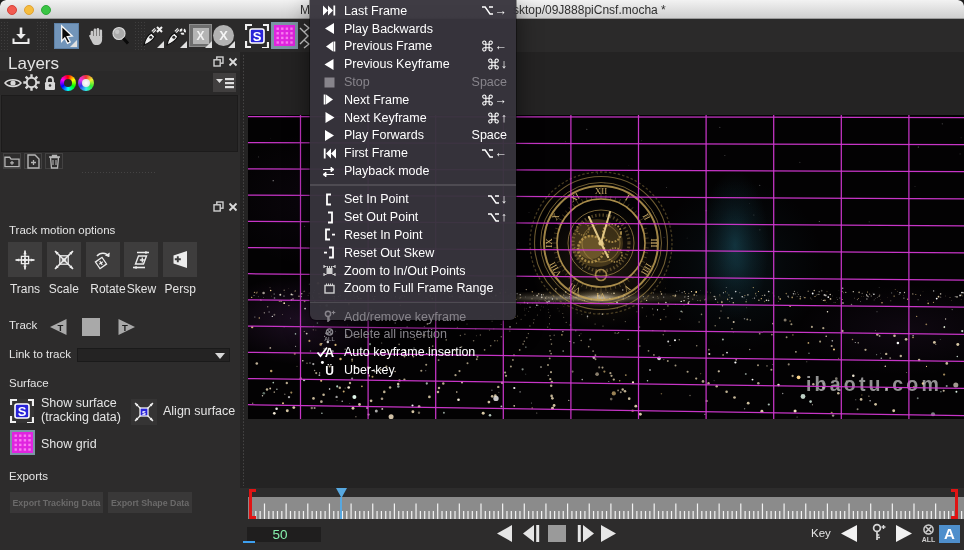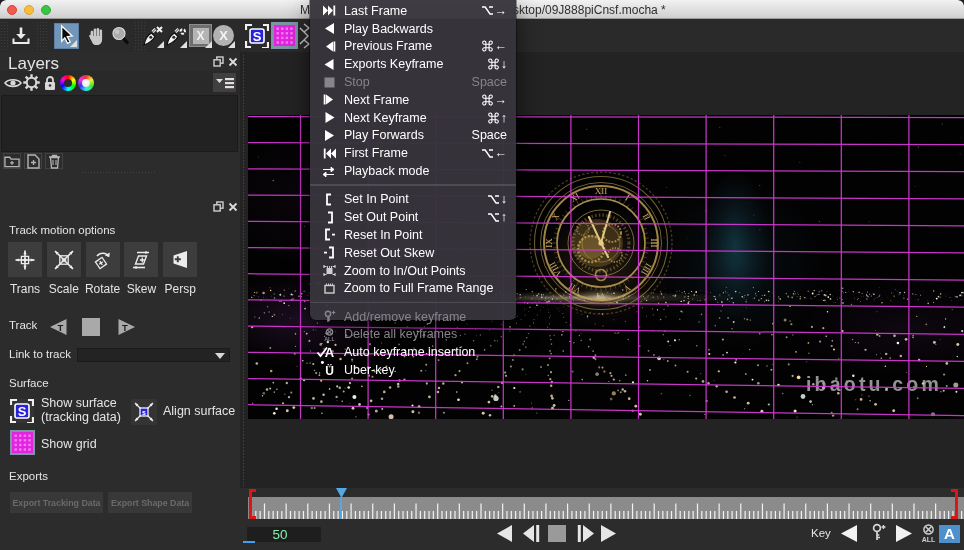--- a/index.html
+++ b/index.html
@@ -278,21 +278,21 @@
 <div class="abs" style="left:85.6px;top:190px;width:34px;height:35px;background:#3e3d3d;display:flex;align-items:center;justify-content:center">
         <svg width="24" height="24" viewBox="0 0 24 24">
           <path d="M6 8a7.5 7.5 0 0 1 12 .5" fill="none" stroke="#ececec" stroke-width="1.6"></path>
           <path d="M18.8 4.5l-.6 4.6-4.4-1.6z" fill="#ececec"></path>
           <g transform="rotate(-35 10 15)">
             <rect x="6" y="11" width="8" height="8" fill="none" stroke="#ececec" stroke-width="1.3"></rect>
             <path d="M7.8 15h4.4M10 12.8v4.4" stroke="#ececec" stroke-width="1.3"></path>
           </g>
         </svg>
       </div>
-<div class="abs paneltxt" style="left:79.6px;top:230px;width:46px;text-align:center;font-size:12px">Rotate</div>
+<div class="abs paneltxt" style="left:79.6px;top:230px;width:46px;text-align:right;font-size:12px">Rotate</div>
 <div class="abs" style="left:124.4px;top:190px;width:34px;height:35px;background:#3e3d3d;display:flex;align-items:center;justify-content:center">
         <svg width="24" height="24" viewBox="0 0 24 24">
           <line x1="8" y1="4.5" x2="20" y2="4.5" stroke="#ececec" stroke-width="1.6"></line>
           <path d="M20 4.5L16.3 6.1L16.3 2.9z" fill="#ececec"></path>
           <line x1="16" y1="19.5" x2="4" y2="19.5" stroke="#ececec" stroke-width="1.6"></line>
           <path d="M4 19.5L7.7 17.9L7.7 21.1z" fill="#ececec"></path>
           <path d="M9.5 8h8l-3 8h-8z" fill="none" stroke="#ececec" stroke-width="1.4"></path>
           <path d="M10.8 12h5M13.3 9.5v5" stroke="#ececec" stroke-width="1.3"></path>
         </svg>
       </div>
@@ -1659,21 +1659,21 @@
               <path d="M4.9 4.2h3.2m-3.2 3.6h3.2M4.9 4.2v3.6m3.2-3.6v3.6M4.9 4.2H3.5a1.6 1.6 0 1 1 1.4-1.4zM8.1 4.2h1.4a1.6 1.6 0 1 0-1.4-1.4zM8.1 7.8h1.4a1.6 1.6 0 1 1-1.4 1.4zM4.9 7.8H3.5a1.6 1.6 0 1 0 1.4 1.4z" fill="none" stroke="#fff" stroke-width="1.1"></path>
             </svg>
           </span>←</span>
       </div>
 <div class="mi">
         <span class="ic">
           <svg width="13" height="13" viewBox="0 0 13 13">
             <path d="M10.5 1v11L1.5 6.5z" fill="#fff"></path>
           </svg>
         </span>
-        <span class="lb">Exports Keyframe</span>
+        <span class="lb">Previous Keyframe</span>
         <span class="sc"><span style="display:inline-block;vertical-align:-1.5px">
             <svg width="13" height="12" viewBox="0 0 13 12">
               <path d="M4.9 4.2h3.2m-3.2 3.6h3.2M4.9 4.2v3.6m3.2-3.6v3.6M4.9 4.2H3.5a1.6 1.6 0 1 1 1.4-1.4zM8.1 4.2h1.4a1.6 1.6 0 1 0-1.4-1.4zM8.1 7.8h1.4a1.6 1.6 0 1 1-1.4 1.4zM4.9 7.8H3.5a1.6 1.6 0 1 0 1.4 1.4z" fill="none" stroke="#fff" stroke-width="1.1"></path>
             </svg>
           </span>↓</span>
       </div>
 <div class="mi dis">
         <span class="ic">
           <svg width="13" height="13" viewBox="0 0 13 13">
             <rect x="1.5" y="1.5" width="10" height="10" fill="#87848b"></rect>
@@ -1816,21 +1816,21 @@
         <span class="lb">Add/remove keyframe</span>
       </div>
 <div class="mi dis">
         <span class="ic">
           <svg width="13" height="13" viewBox="0 0 13 13">
             <circle cx="6.5" cy="4" r="3.1" fill="none" stroke="#87848b" stroke-width="1.3"></circle>
             <path d="M4.4 1.9l4.2 4.2m0-4.2L4.4 6.1" stroke="#87848b" stroke-width="1.2"></path>
             <text x="6.5" y="12.5" text-anchor="middle" font-size="5.5" font-weight="bold" fill="#87848b" font-family="Liberation Sans">ALL</text>
           </svg>
         </span>
-        <span class="lb">Delete all keyframes</span>
+        <span class="lb">Delete all insertion</span>
       </div>
 <div class="mi">
         <span style="position:absolute;left:6px">
           <svg width="13" height="13" viewBox="0 0 13 13">
             <path d="M1.5 6.5l3 3.5L11 1.5" fill="none" stroke="#fff" stroke-width="1.8"></path>
           </svg>
         </span>
         <span class="ic">
           <svg width="13" height="13" viewBox="0 0 13 13">
             <text x="6.5" y="11" text-anchor="middle" font-size="13" font-weight="bold" fill="#fff" font-family="Liberation Sans">A</text>

